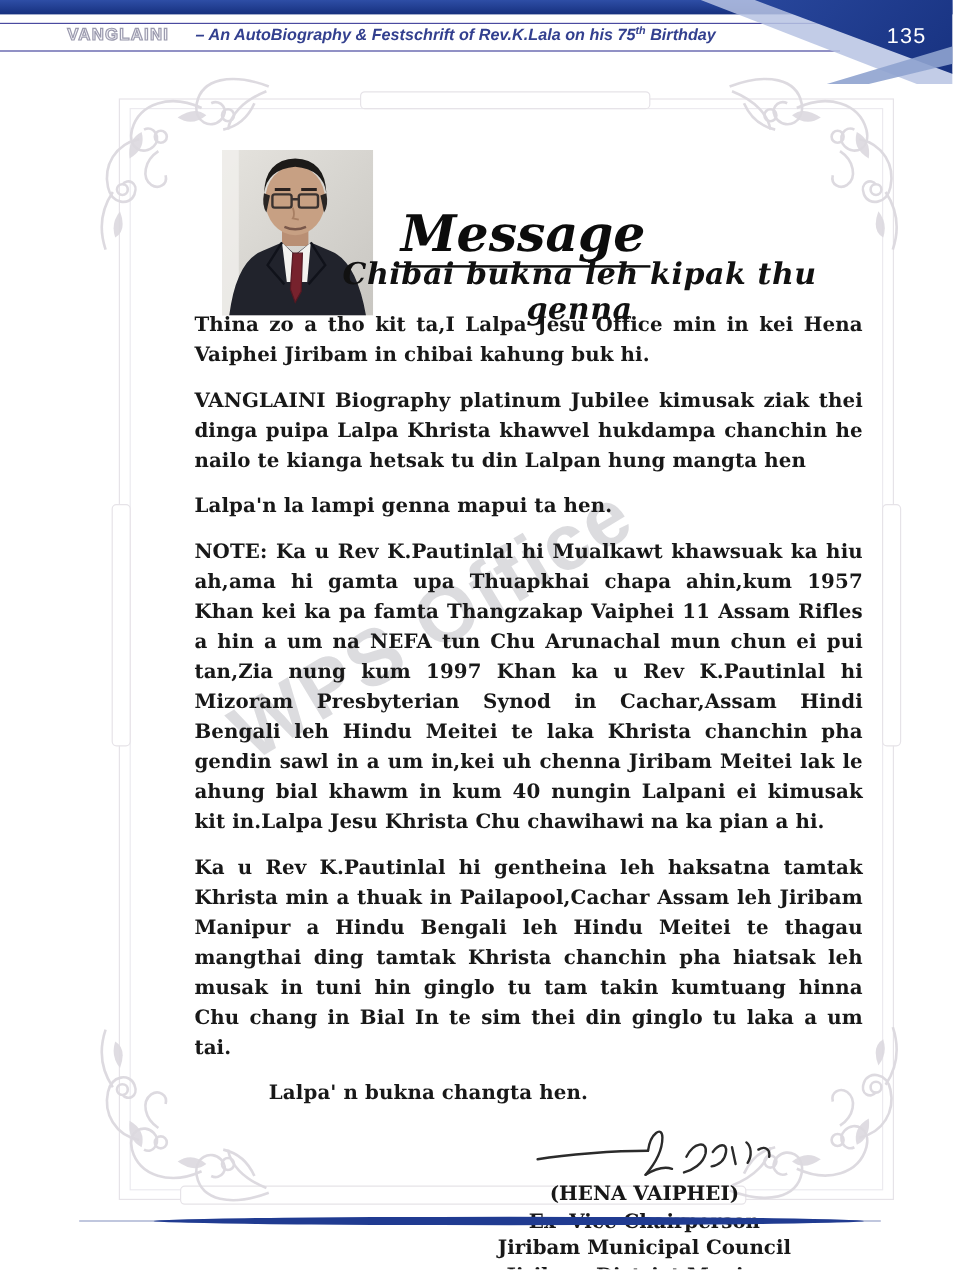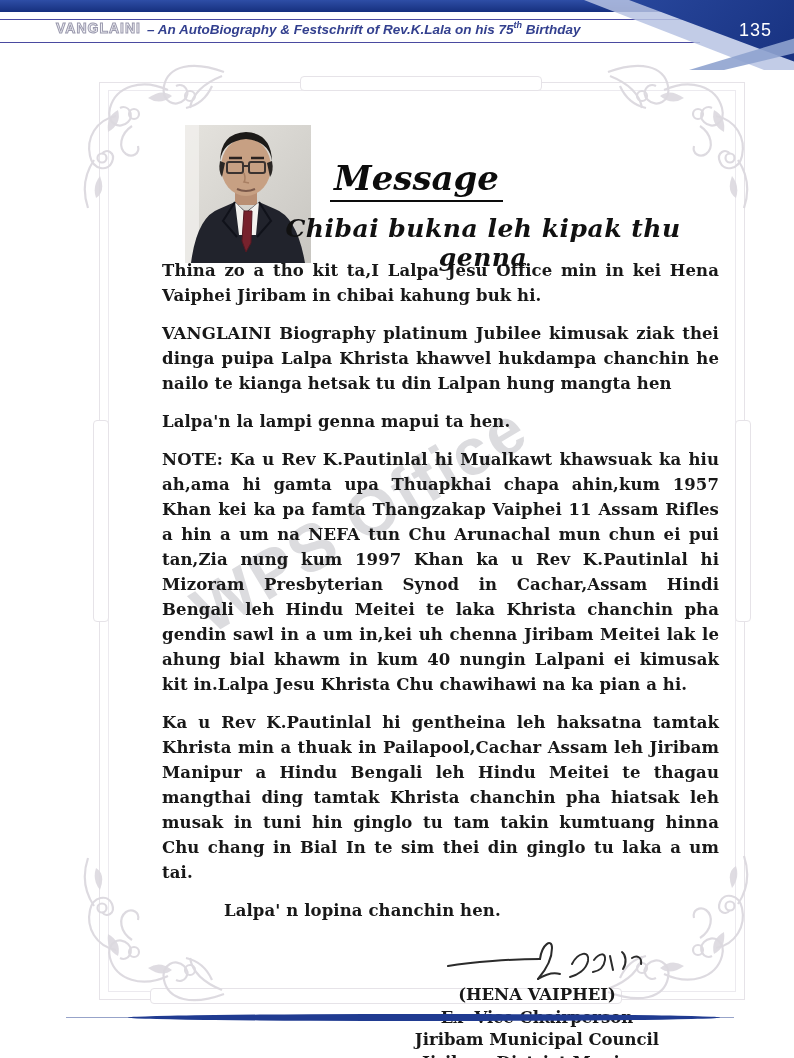--- a/index.html
+++ b/index.html
@@ -9,21 +9,21 @@
   
   .topbar{position:absolute;left:0;top:0;width:794px;height:12px;
           background:linear-gradient(#2e4ea6,#16307e);z-index:4;}
   .header-band{position:absolute;left:0;top:19px;width:700px;height:24px;
           border-top:1px solid #4a4aa0;border-bottom:1px solid #4a4aa0;
           display:flex;align-items:flex-start;padding-left:56px;box-sizing:border-box;z-index:3;
           background:transparent;}
   .brand{font-family:"Liberation Sans",sans-serif;font-weight:bold;font-size:14px;
          letter-spacing:1px;color:#f4f4f8;-webkit-text-stroke:1px #9b9aae;}
   .header-sub{font-family:"Liberation Sans",sans-serif;font-style:italic;font-weight:600;
-         font-size:13.5px;color:#33408f;margin-left:6px;white-space:nowrap;}
+         font-size:13.5px;color:#33408f;margin-left:22px;white-space:nowrap;}
   .header-sub sup{font-size:9px;}
   .corner{position:absolute;top:0;right:0;width:250px;height:70px;z-index:5;}
   .corner .layer{position:absolute;inset:0;}
   .c-stripe1{background:#b7c3e3;clip-path:polygon(16% 0,40% 0,100% 86%,100% 100%,88% 100%);opacity:.85;}
   .c-navy{background:linear-gradient(135deg,#2e4ea6,#17317f);
           clip-path:polygon(34% 0,100% 0,100% 88%);}
   .c-stripe2{background:#8fa3cf;clip-path:polygon(58% 100%,100% 55%,100% 76%,72% 100%);opacity:.9;}
   .page-num{position:absolute;right:22px;top:20px;color:#ffffff;
           font-family:"Liberation Sans",sans-serif;font-size:18px;letter-spacing:1px;}
 
@@ -46,22 +46,22 @@
 
   
   .watermark{position:absolute;left:218px;top:572px;transform:rotate(-31deg);
          transform-origin:left bottom;font-family:"Liberation Sans",sans-serif;
          font-weight:bold;font-size:66px;letter-spacing:2px;color:rgba(150,150,158,0.33);
          white-space:nowrap;z-index:1;}
 
   
   .content{position:absolute;left:162px;top:118px;width:557px;z-index:2;}
   .photo{position:absolute;left:23px;top:7px;width:126px;height:138px;}
-  .msg-title{position:absolute;left:168px;top:40px;width:210px;text-align:left;
-         font-style:italic;font-weight:bold;font-size:34px;color:#0c0c0c;}
+  .msg-title{position:absolute;left:168px;top:52px;width:210px;text-align:left;
+         font-style:italic;font-weight:bold;font-size:42px;color:#0c0c0c;}
   .msg-title .ul{border-bottom:2.5px solid #0c0c0c;padding:0 4px 2px;}
   .msg-sub{position:absolute;left:91px;top:96px;width:460px;text-align:center;
          font-style:italic;font-weight:bold;font-size:25px;color:#111;letter-spacing:0.5px;}
   .paras{padding-top:140px;}
   .paras p{margin:0 0 13px;font-size:16.5px;line-height:25px;font-weight:bold;
          color:#181818;text-align:justify;letter-spacing:0.1px;}
   .closing{text-indent:62px;margin-top:3px !important;text-align:left !important;}
   .signature{display:block;margin:6px 62px 2px auto;width:215px;height:46px;}
   .signoff{width:330px;margin-left:210px;text-align:center;font-weight:bold;
          font-size:16.5px;line-height:22.5px;color:#181818;}
@@ -178,21 +178,21 @@
 
     <div class="msg-title"><span class="ul">Message</span></div>
     <div class="msg-sub">Chibai bukna leh kipak thu genna</div>
 
     <div class="paras">
       <p>Thina zo a tho kit ta,I Lalpa Jesu Office min in kei Hena Vaiphei Jiribam in chibai kahung buk hi.</p>
       <p>VANGLAINI Biography platinum Jubilee kimusak ziak thei dinga puipa Lalpa Khrista khawvel hukdampa chanchin he nailo te kianga hetsak tu din Lalpan hung mangta hen</p>
       <p>Lalpa'n la lampi genna mapui ta hen.</p>
       <p>NOTE: Ka u Rev K.Pautinlal hi Mualkawt khawsuak ka hiu ah,ama hi gamta upa Thuapkhai chapa ahin,kum 1957 Khan kei ka pa famta Thangzakap Vaiphei 11 Assam Rifles a hin a um na NEFA tun Chu Arunachal mun chun ei pui tan,Zia nung kum 1997 Khan ka u Rev K.Pautinlal hi Mizoram Presbyterian Synod in Cachar,Assam Hindi Bengali leh Hindu Meitei te laka Khrista chanchin pha gendin sawl in a um in,kei uh chenna Jiribam Meitei lak le ahung bial khawm in kum 40 nungin Lalpani ei kimusak kit in.Lalpa Jesu Khrista Chu chawihawi na ka pian a hi.</p>
       <p>Ka u Rev K.Pautinlal hi gentheina leh haksatna tamtak Khrista min a thuak in Pailapool,Cachar Assam leh Jiribam Manipur a Hindu Bengali leh Hindu Meitei te thagau mangthai ding tamtak Khrista chanchin pha hiatsak leh musak in tuni hin ginglo tu tam takin kumtuang hinna Chu chang in Bial In te sim thei din ginglo tu laka a um tai.</p>
-      <p class="closing">Lalpa' n lopina chanchin hen.</p>
+      <p class="closing">Lalpa' n bukna changta hen.</p>
     </div>
 
     <svg class="signature" viewBox="0 0 215 46">
       <g fill="none" stroke="#2b2b2b" stroke-width="2" stroke-linecap="round">
         <path d="M6,30 C30,26 70,23 98,23"></path>
         <path d="M98,23 C100,8 110,2 110,12 C110,24 102,36 96,43"></path>
         <path d="M96,43 C104,38 112,36 118,38"></path>
         <path d="M130,28 c6,-12 18,-14 16,-3 c-2,9 -11,14 -18,16"></path>
         <path d="M152,24 c5,-7 12,-8 11,0 c-1,7 -6,11 -12,12"></path>
         <path d="M168,20 l3,14"></path>

